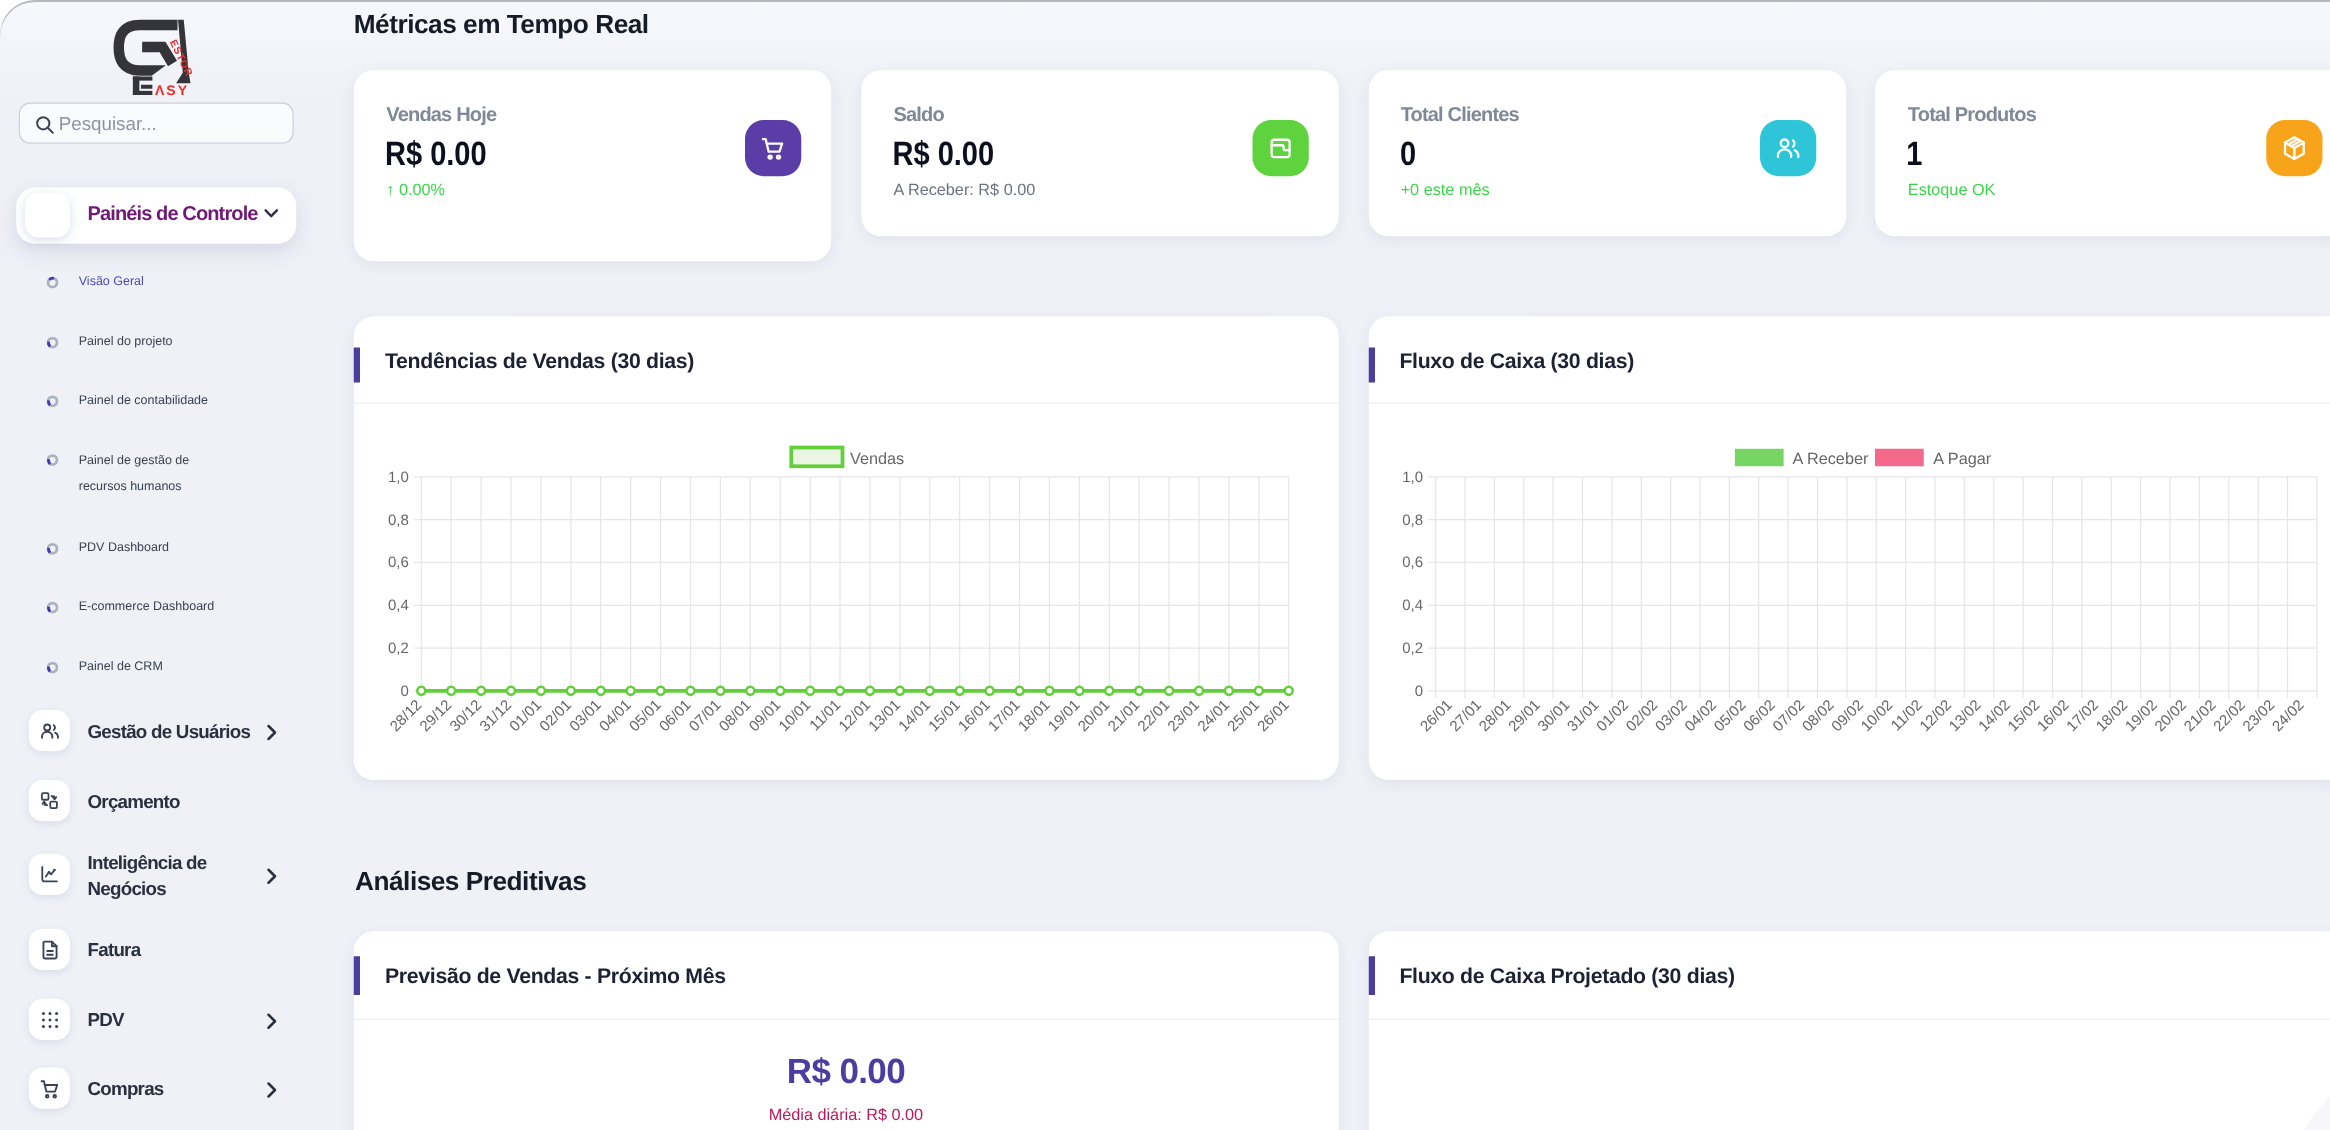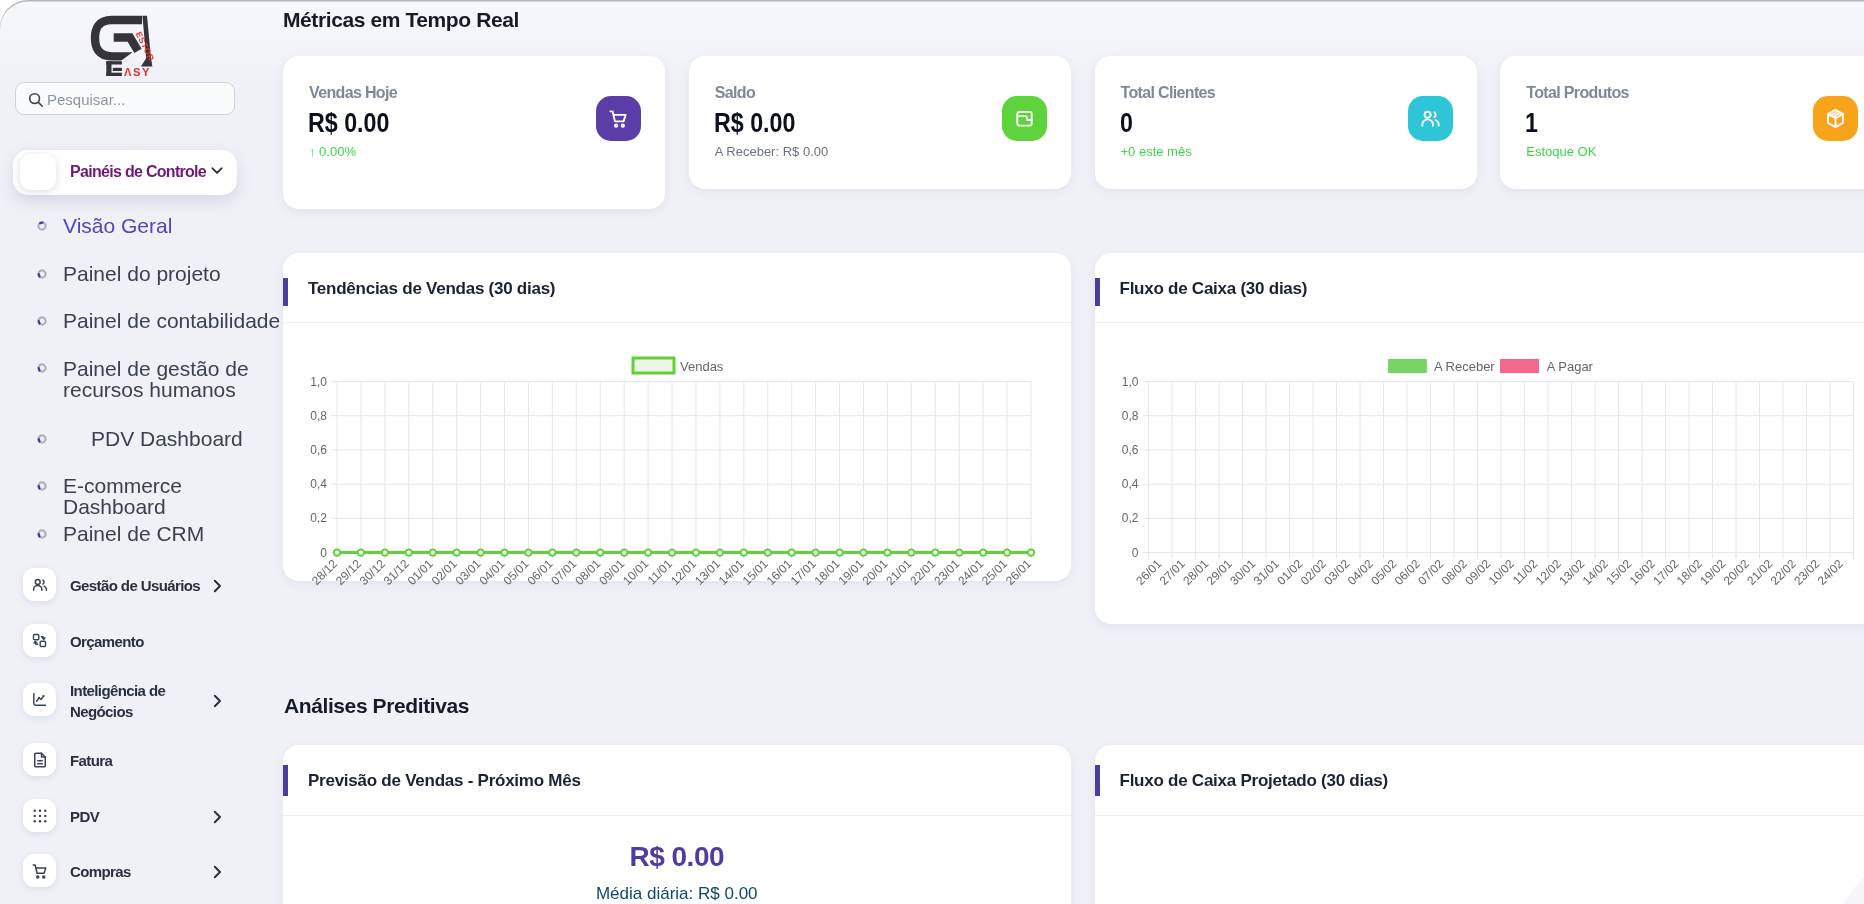--- a/index.html
+++ b/index.html
@@ -13,21 +13,21 @@
 .logo { position:absolute; left:85px; top:8px; }
 .search { position:absolute; left:15px; top:82px; width:220px; height:33px; background:#fafbfd; border:1px solid #ccd2dc; border-radius:9px; }
 .search svg { position:absolute; left:12px; top:8.5px; }
 .search span { position:absolute; left:31px; top:8px; font-size:15px; color:#8b95a5; }
 .panelbtn { position:absolute; left:13px; top:150px; width:224px; height:45px; background:#fff; border-radius:15px; box-shadow:0 6px 16px rgba(140,150,180,.28); }
 .panelbtn .ibox { position:absolute; left:7px; top:4px; width:36px; height:36px; background:#fff; border-radius:11px; box-shadow:0 2px 8px rgba(150,160,190,.35); }
 .panelbtn .t { position:absolute; left:57px; top:13px; font-size:16px; letter-spacing:-0.7px; font-weight:bold; color:#701a75; white-space:nowrap; }
 .panelbtn svg.chev { position:absolute; right:14px; top:17px; }
 .subitem { position:absolute; left:0; width:283px; }
 .subitem .ring { position:absolute; left:37px; top:50%; margin-top:-5px; width:10px; height:10px; }
-.subitem .t { position:absolute; left:63px; font-size:21px; color:#3a4150; line-height:21px; }
+.subitem .t { position:absolute; left:63px; font-size:10px; color:#3a4150; line-height:21px; }
 .subitem.active .t { color:#4f46c0; }
 .mainitem { position:absolute; left:0; width:283px; }
 .mainitem .ibox { position:absolute; left:23px; width:33px; height:33px; background:#fff; border-radius:11px; box-shadow:0 2px 6px rgba(150,160,190,.25); }
 .mainitem .ibox svg { position:absolute; left:8px; top:8px; }
 .mainitem .t { position:absolute; left:70px; font-size:15px; letter-spacing:-0.6px; font-weight:bold; color:#2a3040; line-height:21px; }
 .mainitem svg.chev { position:absolute; left:213px; }
 h1.sec { position:absolute; font-size:21px; letter-spacing:-0.4px; font-weight:bold; color:#161b28; }
 .card { position:absolute; background:#fff; border-radius:16px; box-shadow:0 3px 10px rgba(160,168,190,.18); }
 .mcard .mt { position:absolute; left:26px; top:28px; font-size:16px; letter-spacing:-0.65px; font-weight:bold; color:#7f8898; }
 .mcard .mv { position:absolute; left:25px; top:52px; font-size:27px; font-weight:bold; color:#0c101e; transform:scaleX(0.86); transform-origin:0 0; }
@@ -95,21 +95,21 @@
           <circle cx="5" cy="5" r="3.6" fill="none" stroke="#aab2c0" stroke-width="2.2"></circle>
           <path d="M3.2,8.1 A3.6,3.6 0 0,1 2,4.3" fill="none" stroke="#4636b8" stroke-width="2.2"></path>
         </svg>
       <div class="t" style="top:0;">Painel de gestão de<br>recursos humanos</div>
     </div>
     <div class="subitem" style="top:428px;height:21px;">
       <svg class="ring" width="10" height="10" viewBox="0 0 10 10">
           <circle cx="5" cy="5" r="3.6" fill="none" stroke="#aab2c0" stroke-width="2.2"></circle>
           <path d="M3.2,8.1 A3.6,3.6 0 0,1 2,4.3" fill="none" stroke="#4636b8" stroke-width="2.2"></path>
         </svg>
-      <div class="t" style="top:0;margin-left:28px;">PDV Dashboard</div>
+      <div class="t" style="top:0;">PDV Dashboard</div>
     </div>
     <div class="subitem" style="top:475px;height:21px;">
       <svg class="ring" width="10" height="10" viewBox="0 0 10 10">
           <circle cx="5" cy="5" r="3.6" fill="none" stroke="#aab2c0" stroke-width="2.2"></circle>
           <path d="M3.2,8.1 A3.6,3.6 0 0,1 2,4.3" fill="none" stroke="#4636b8" stroke-width="2.2"></path>
         </svg>
       <div class="t" style="top:0;">E-commerce Dashboard</div>
     </div>
     <div class="subitem" style="top:523px;height:21px;">
       <svg class="ring" width="10" height="10" viewBox="0 0 10 10">
@@ -250,21 +250,21 @@
       <svg width="23" height="23" viewBox="0 0 24 24" fill="none" stroke="#fff" stroke-width="1.9" stroke-linecap="round" stroke-linejoin="round">
           <path d="M12,3 L19.8,7.4 V16.6 L12,21 L4.2,16.6 V7.4 Z"></path>
           <path d="M4.2,7.4 L12,11.8 L19.8,7.4"></path>
           <path d="M12,11.8 V21"></path>
           <path d="M7,9 L13.4,5.3"></path>
           <path d="M9.4,10.4 L15.8,6.7"></path>
         </svg>
     </div>
   </div>
 
-  <div class="card ccard" style="left:283px;top:253px;width:787.5px;height:328px;">
+  <div class="card ccard" style="left:283px;top:253px;width:787.5px;height:371px;">
     <div class="bar"></div>
     <div class="ct">Tendências de Vendas (30 dias)</div>
     <div class="divider"></div>
     <svg style="position:absolute;left:0;top:69px;" width="787" height="302" viewBox="0 0 787 302">
         <rect x="350" y="36" width="41" height="15" fill="#eaf6e3" stroke="#62cf3b" stroke-width="3"></rect>
         <text x="397" y="49" font-size="13" fill="#666" font-family="Liberation Sans, sans-serif">Vendas</text>
         <line x1="48" y1="59.5" x2="748" y2="59.5" stroke="#e6e6ea" stroke-width="1"></line>
         <text x="44" y="63.5" font-size="12" fill="#666" text-anchor="end" font-family="Liberation Sans, sans-serif">1,0</text>
         <line x1="48" y1="93.7" x2="748" y2="93.7" stroke="#e6e6ea" stroke-width="1"></line>
         <text x="44" y="97.7" font-size="12" fill="#666" text-anchor="end" font-family="Liberation Sans, sans-serif">0,8</text>
@@ -574,21 +574,21 @@
       </svg>
   </div>
 
   <h1 class="sec" style="left:284px;top:694px;">Análises Preditivas</h1>
 
   <div class="card ccard" style="left:283px;top:745px;width:787.5px;height:300px;">
     <div class="bar" style="top:20px;height:31px;"></div>
     <div class="ct">Previsão de Vendas - Próximo Mês</div>
     <div class="divider" style="top:70px;"></div>
     <div style="position:absolute;left:0;top:96px;width:100%;text-align:center;font-size:28px;letter-spacing:-0.5px;font-weight:bold;color:#4c3da0;">R$ 0.00</div>
-    <div style="position:absolute;left:0;top:139px;width:100%;text-align:center;font-size:17px;color:#0c4a6e;">Média diária: R$ 0.00</div>
+    <div style="position:absolute;left:0;top:139px;width:100%;text-align:center;font-size:13px;color:#be185d;">Média diária: R$ 0.00</div>
   </div>
   <div class="card ccard" style="left:1094.5px;top:745px;width:788px;height:300px;">
     <div class="bar" style="top:20px;height:31px;"></div>
     <div class="ct">Fluxo de Caixa Projetado (30 dias)</div>
     <div class="divider" style="top:70px;"></div>
   </div>
 
   <div style="position:absolute;left:1826px;top:842px;width:250px;height:250px;border-radius:50%;background:#f1f2f6;opacity:.6;"></div>
 </div>
 

